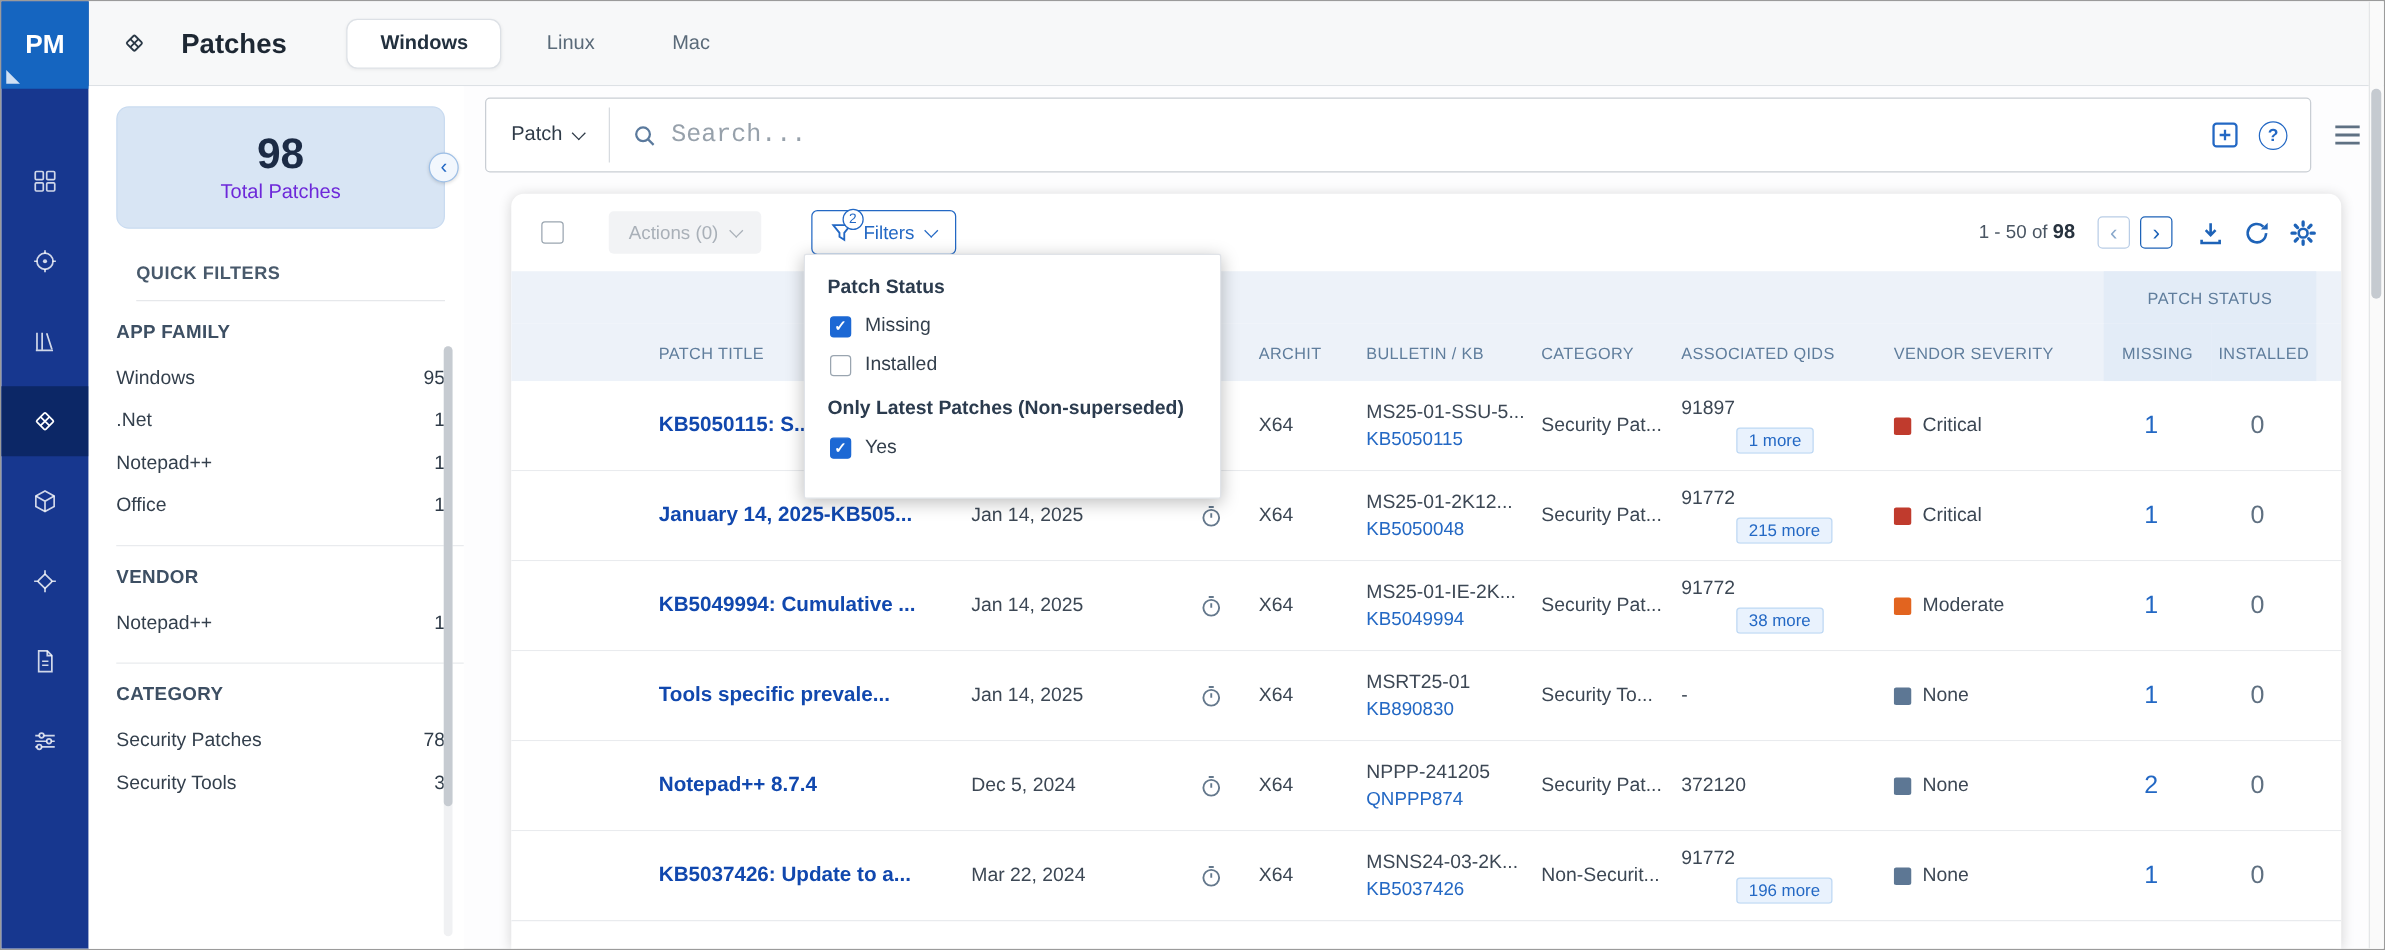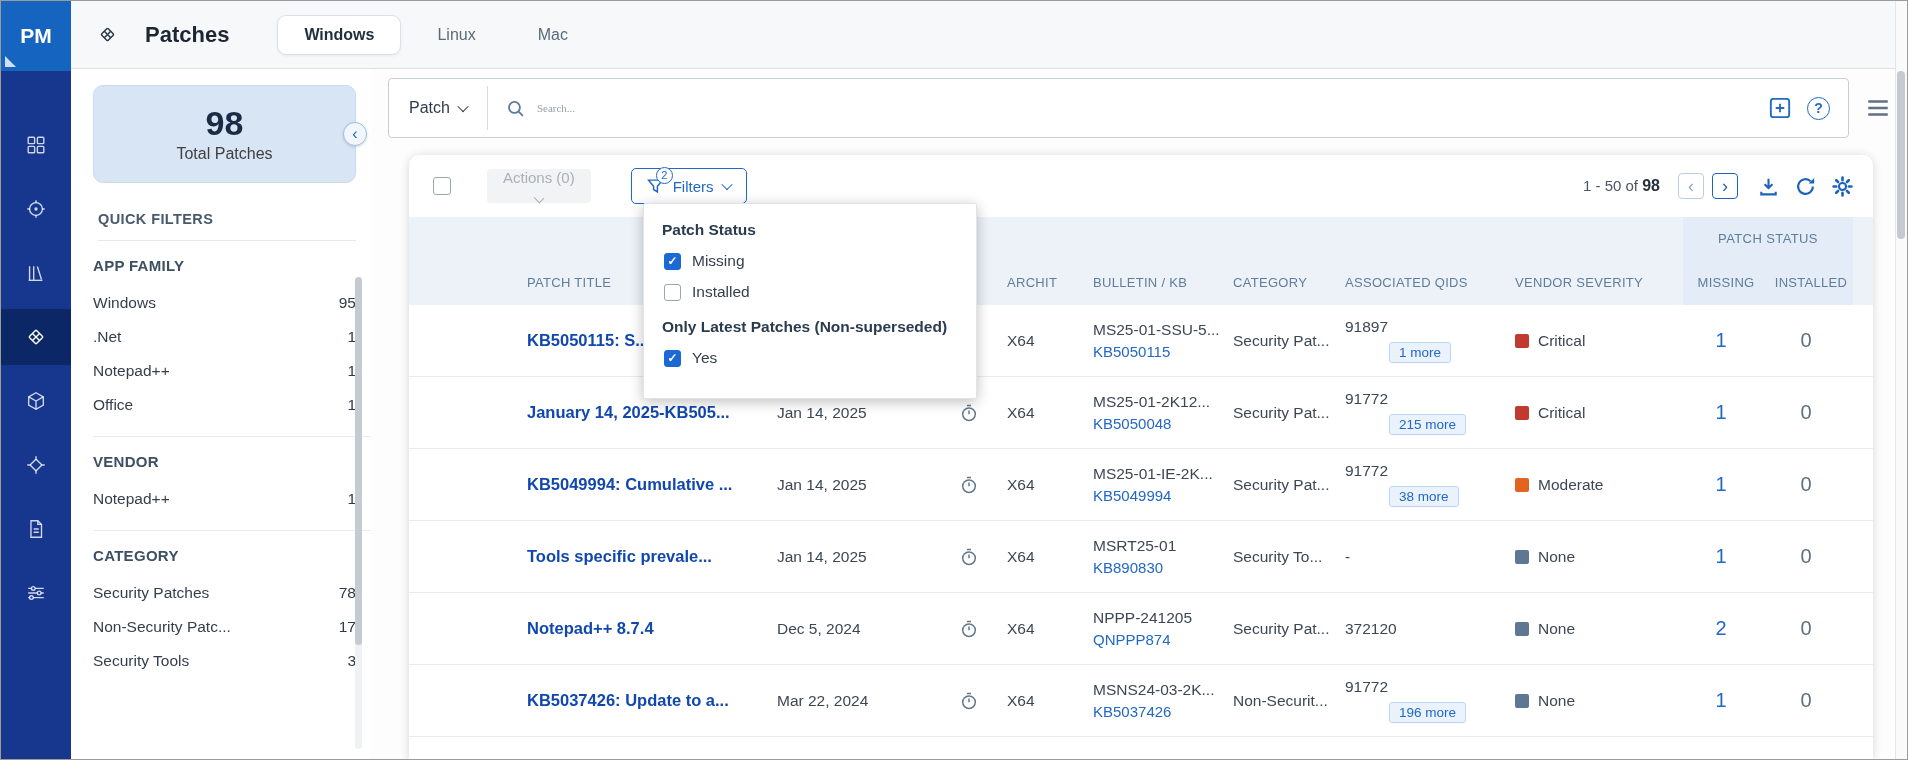--- a/index.html
+++ b/index.html
@@ -30,25 +30,25 @@
   .tab { padding:10px 26px; font-size:16px; color:#5a6a79; cursor:pointer; border-radius:9px; }
   .tab.active { background:#fff; border:1px solid #dde1e6; color:#22303e; font-weight:bold;
     box-shadow:0 1px 3px rgba(0,0,0,.06); }
   .body { flex:1; display:flex; min-height:0; background:#fdfdfe; }
   
   .left-panel { width:300px; flex:0 0 300px; background:#fff; position:relative; padding:0 0 0 22px; }
   .summary-card { height:98px; margin:16px 15px 0 0; background:#d8e5f4; border:1px solid #c9dbf0;
     border-radius:10px; display:flex; flex-direction:column; align-items:center; justify-content:center;
     position:relative; }
   .summary-count { font-size:34px; font-weight:bold; color:#1c2b45; line-height:1.1; }
-  .summary-label { font-size:16px; color:#404040; margin-top:2px; }
+  .summary-label { font-size:16px; color:#6d28d9; margin-top:2px; }
   .collapse-btn { position:absolute; right:-12px; top:36px; width:24px; height:24px; border-radius:50%;
     background:#f2f7fd; border:1px solid #9dbfe6; color:#2368c4; font-size:16px; line-height:21px;
     text-align:center; cursor:pointer; box-shadow:0 1px 3px rgba(0,0,0,.15); }
-  .qf-head { margin:28px 15px 0 5px; padding-bottom:13px; border-bottom:1px solid #e6e8eb;
+  .qf-head { margin:28px 15px 0 16px; padding-bottom:13px; border-bottom:1px solid #e6e8eb;
     font-size:14.5px; font-weight:bold; color:#48596b; letter-spacing:.4px; }
   .qf-section { padding:16px 15px 14px 0; }
   .qf-section + .qf-section { border-top:1px solid #e9ebee; }
   .qf-title { font-size:15px; font-weight:bold; color:#3d4f63; letter-spacing:.3px; margin-bottom:12px; }
   .qf-item { display:flex; justify-content:space-between; align-items:center; height:34px;
     font-size:15.5px; color:#333f4c; cursor:pointer; }
   .qf-count { color:#2f3b48; }
   .panel-scrollbar { position:absolute; right:9px; top:208px; bottom:10px; width:7px;
     background:#f0f1f3; border-radius:4px; }
   .panel-thumb { width:7px; height:368px; background:#c6cbd1; border-radius:4px; }
@@ -56,39 +56,39 @@
   .main { flex:1; min-width:0; padding:9px 0 0 17px; display:flex; flex-direction:column; }
   .search-row { display:flex; align-items:center; margin-right:16px; }
   .searchbar { flex:1; height:60px; background:#fff; border:1px solid #c9ced4; border-radius:4px;
     display:flex; align-items:center; }
   .scope { display:flex; align-items:center; gap:9px; padding:0 20px; font-size:16px; color:#2f3b48;
     cursor:pointer; height:100%; }
   .chev { width:8px; height:8px; border-right:1.8px solid currentColor; border-bottom:1.8px solid currentColor;
     transform:rotate(45deg) translate(-1px,-1px); display:inline-block; }
   .vdiv { width:1px; height:44px; background:#d7dbe0; }
   .search-ic { margin-left:18px; color:#5b7a9d; display:flex; }
-  .searchbar input { flex:1; border:none; outline:none; font-family:Liberation Serif, serif; font-size:11px;
+  .searchbar input { flex:1; border:none; outline:none; font-family:Liberation Mono, monospace; font-size:20px;
     color:#0369a1; padding:0 12px; background:transparent; }
   .searchbar input::placeholder { color:#97a1ab; }
   .bar-icons { display:flex; align-items:center; gap:16px; padding-right:18px; color:#2368c4; }
   .help-circle { width:23px; height:23px; border:1.7px solid #2368c4; border-radius:50%;
     font-size:14px; font-weight:bold; display:flex; align-items:center; justify-content:center; cursor:pointer; }
   .menu-ic { margin-left:16px; color:#5f7183; cursor:pointer; display:flex; }
   
   .card { flex:1; margin:17px 34px 0 21px; background:#fff; border-radius:10px 10px 0 0;
     box-shadow:0 1px 10px rgba(0,0,0,.16); position:relative; overflow:hidden;
     display:flex; flex-direction:column; }
   .toolbar { display:flex; align-items:center; padding:9px 20px 9px 24px; height:62px; flex:0 0 62px; }
   .cb { width:18px; height:18px; border:1.6px solid #9aa5b0; border-radius:3px; background:#fff;
     display:inline-flex; align-items:center; justify-content:center; cursor:pointer; flex:0 0 auto; }
   .cb.checked { background:#1c68d4; border-color:#1c68d4; }
   .cb.checked::after { content:"✓"; color:#fff; font-size:12px; font-weight:bold; }
   .btn-actions { margin-left:36px; height:34px; padding:0 16px; background:#f2f3f5; border:none;
     border-radius:4px; color:#a9b0b8; font-size:15px; font-family:inherit; display:flex;
-    align-items:center; gap:10px; cursor:default;flex-direction:column; }
+    align-items:center; gap:10px; cursor:default; }
   .btn-filters { margin-left:40px; height:36px; padding:0 15px; background:#fff;
     border:1.6px solid #2368c4; border-radius:5px; color:#2368c4; font-size:15px; font-family:inherit;
     display:flex; align-items:center; gap:9px; cursor:pointer; position:relative; }
   .funnel-wrap { position:relative; display:flex; }
   .badge { position:absolute; top:-11px; left:9px; width:17px; height:17px; border-radius:50%;
     background:#fff; border:1px solid #2368c4; color:#2368c4; font-size:11px; display:flex;
     align-items:center; justify-content:center; }
   .spacer { flex:1; }
   .pag-range { font-size:15px; color:#4a5663; margin-right:18px; white-space:nowrap; }
   .pag-range b { font-size:16px; color:#27323e; }
@@ -276,24 +276,20 @@
             <span>Notepad++</span>
             <span class="qf-count">1</span>
           </div>
         </div>
 
         <div class="qf-section">
           <div class="qf-title">CATEGORY</div>
           <div class="qf-item">
             <span>Security Patches</span>
             <span class="qf-count">78</span>
-          </div>
-          <div class="qf-item">
-            <span>Non-Security Patc...</span>
-            <span class="qf-count">17</span>
           </div>
           <div class="qf-item">
             <span>Security Tools</span>
             <span class="qf-count">3</span>
           </div>
         </div>
 
         <div class="panel-scrollbar">
           <div class="panel-thumb"></div>
         </div>

